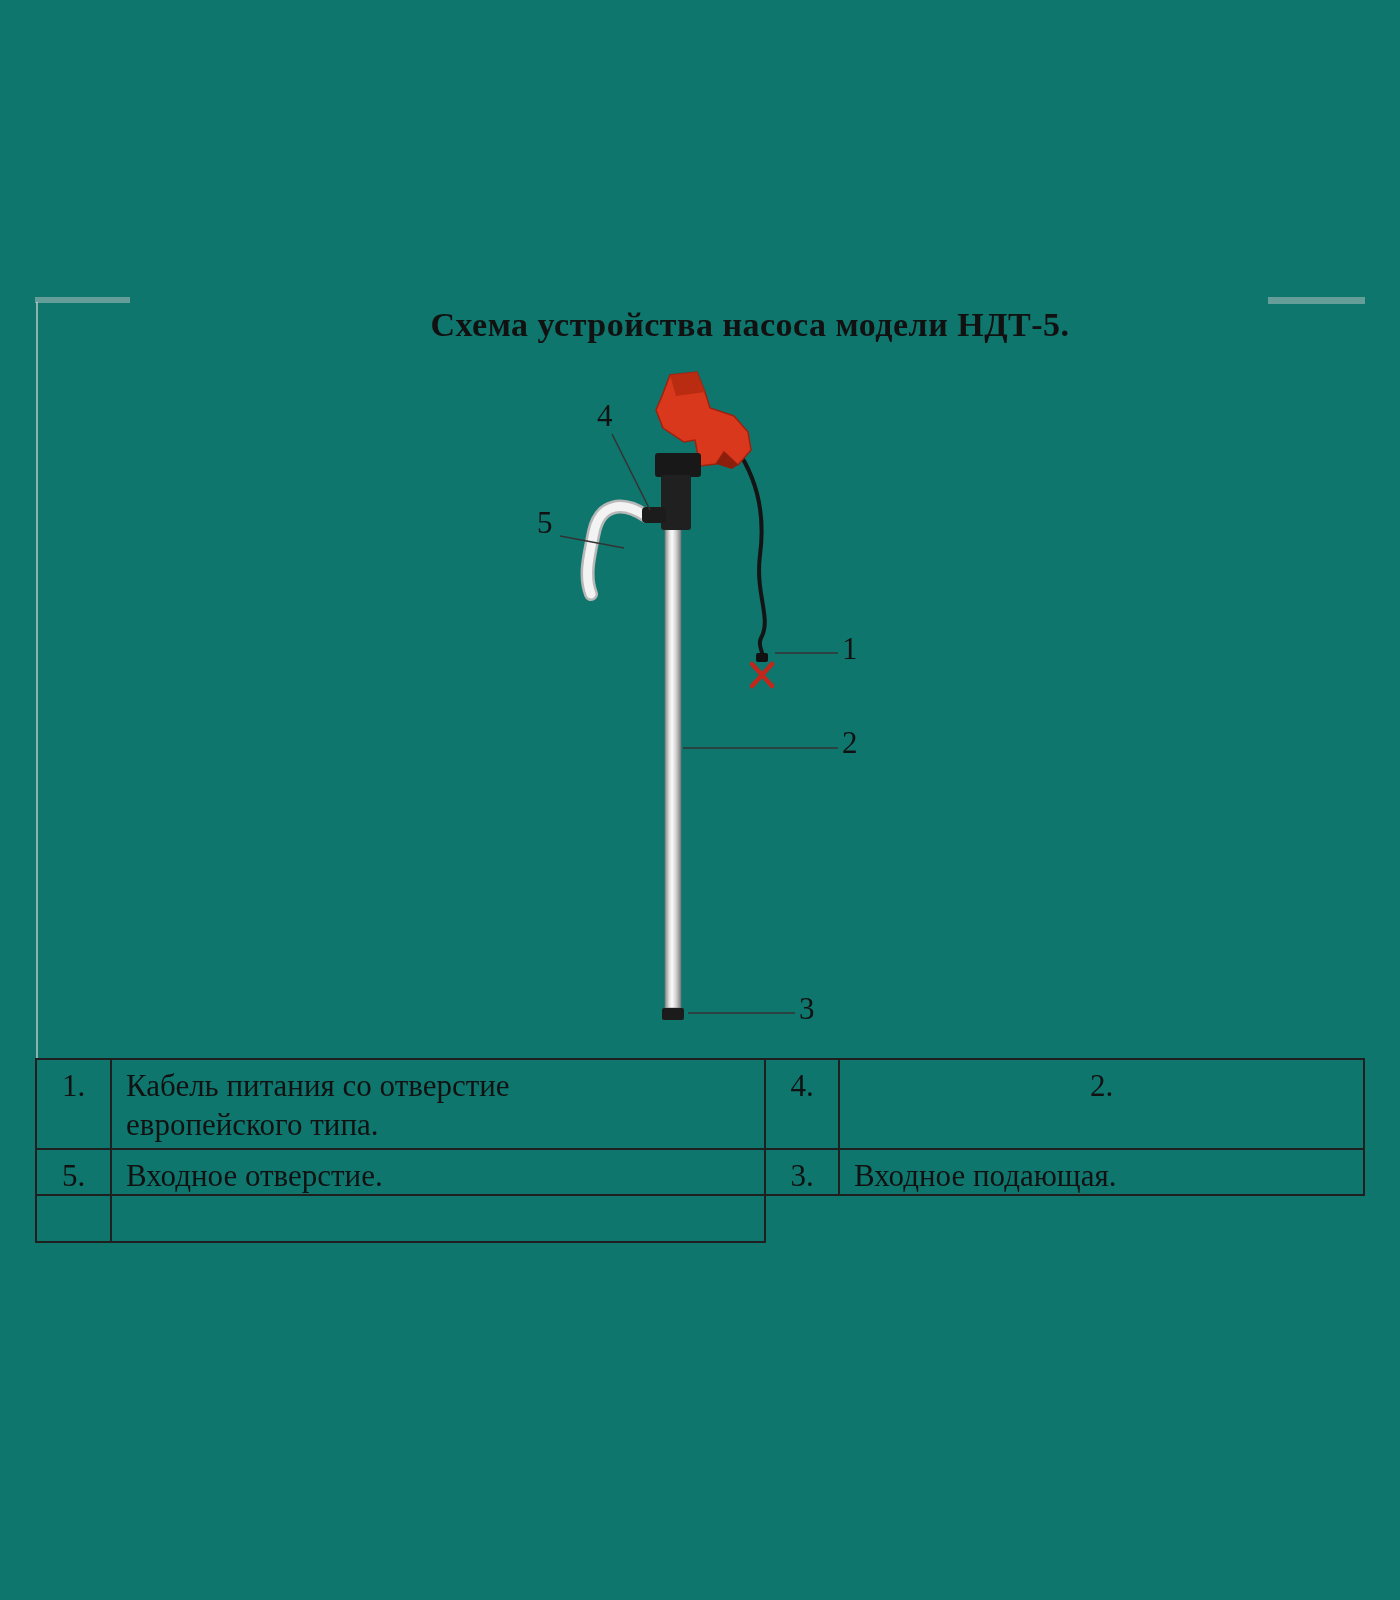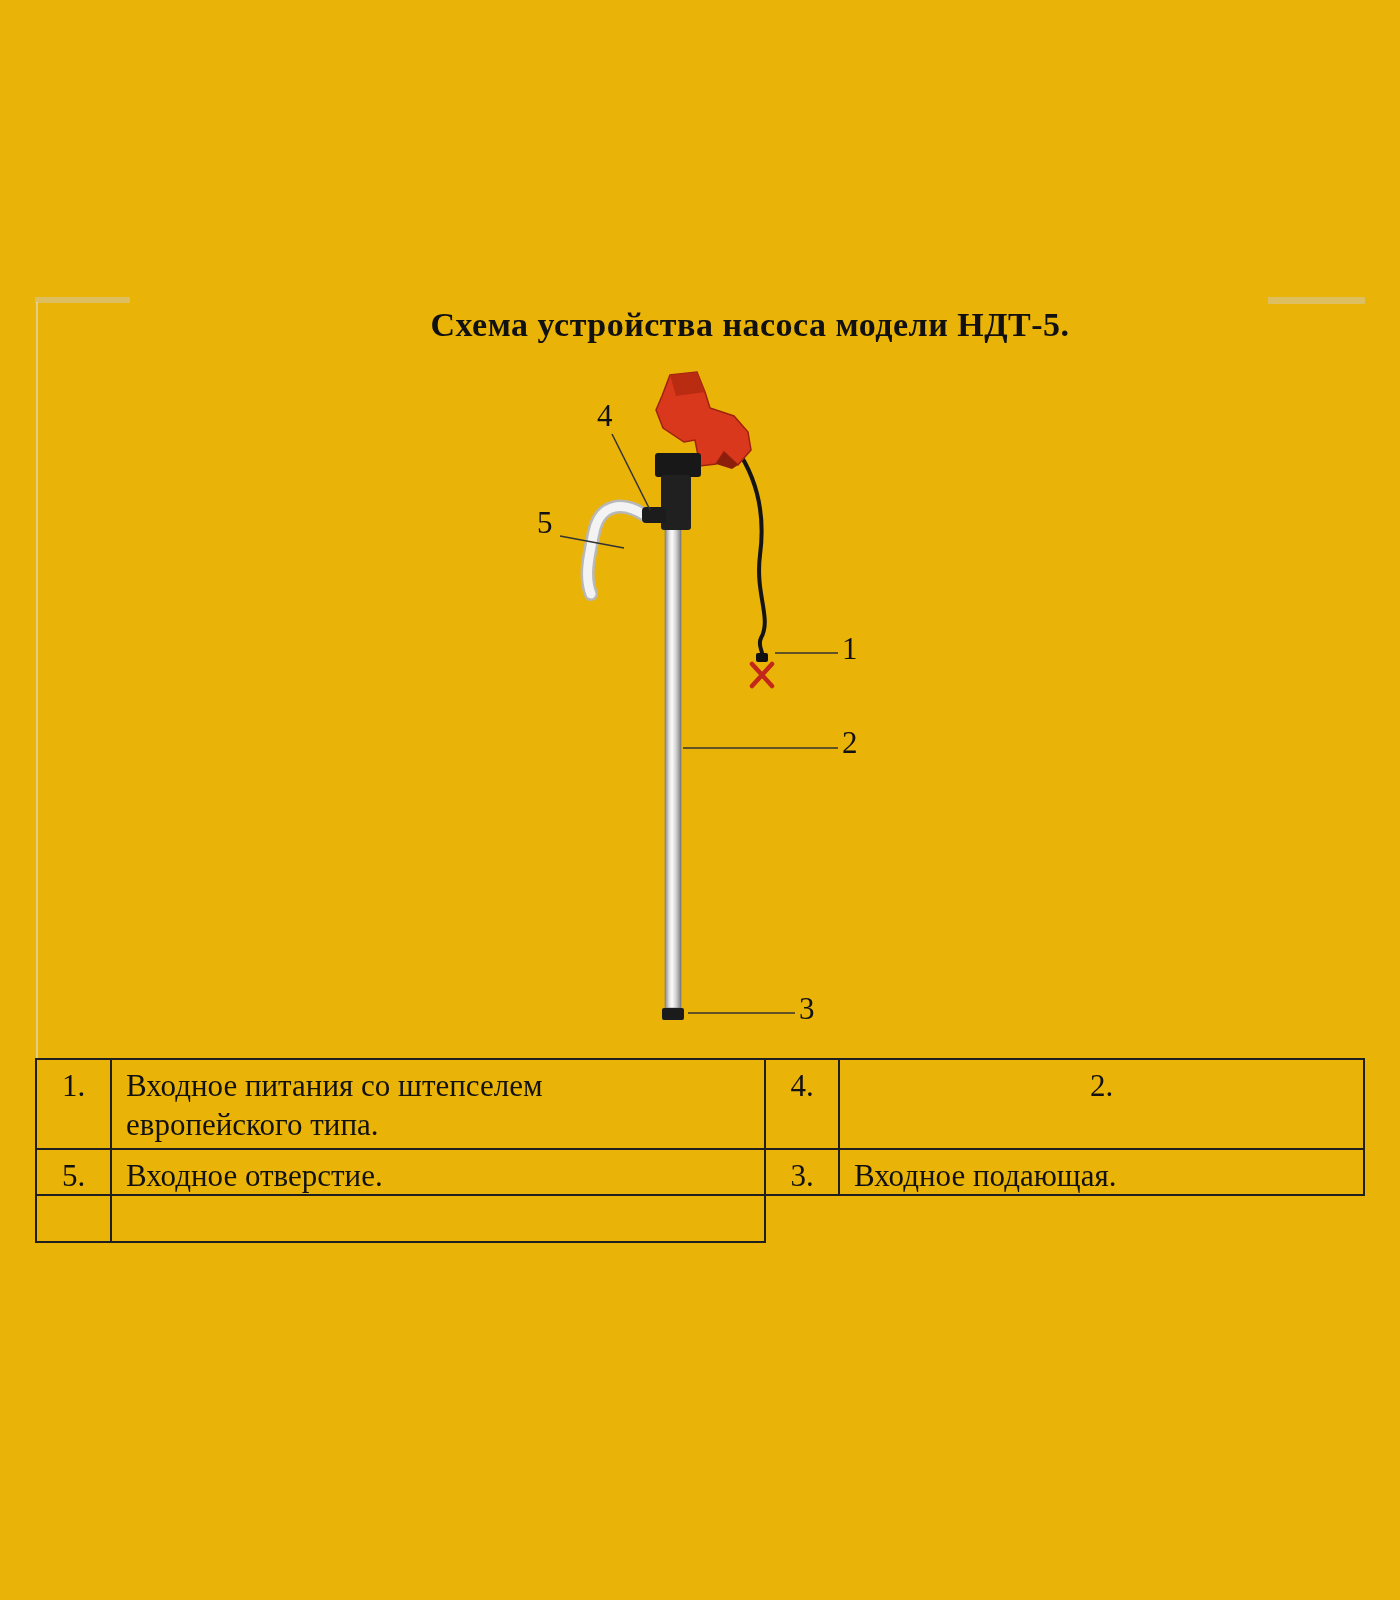--- a/index.html
+++ b/index.html
@@ -1,17 +1,17 @@
 <!DOCTYPE html>
 <html><head>
 <meta charset="utf-8">
 <style>
   html,body { margin:0; padding:0; background:#ffffff; }
   .page {
-    position:relative; width:1400px; height:1600px; background:#eab308;
+    position:relative; width:1400px; height:1600px; background:#0f766e;
     font-family:"Liberation Serif","DejaVu Serif",serif; color:#111;
     overflow:hidden;
   }
   .doc-title {
     position:absolute; left:100px; top:306px; width:1300px;
     text-align:center; font-weight:bold; font-size:34px; letter-spacing:0.5px;
   }
   .artifact { position:absolute; background:#cfcfcf; opacity:0.45; }
   .edge-hairline { position:absolute; background:#dedede; opacity:0.6; }
 
@@ -98,21 +98,21 @@
   <span class="callout-num callout-3">3</span>
   <span class="callout-num callout-4">4</span>
   <span class="callout-num callout-5">5</span>
 
   <div class="parts-table">
 
     <div class="cell num">
         <span>1.</span>
       </div>
     <div class="cell label">
-        <span class="wrap-narrow">Входное питания со штепселем европейского типа.</span>
+        <span class="wrap-narrow">Кабель питания со отверстие европейского типа.</span>
       </div>
     <div class="cell num">
         <span>4.</span>
       </div>
 
     <div class="cell num">
         <span>2.</span>
       </div>
     <div class="cell num">
         <span>5.</span>

